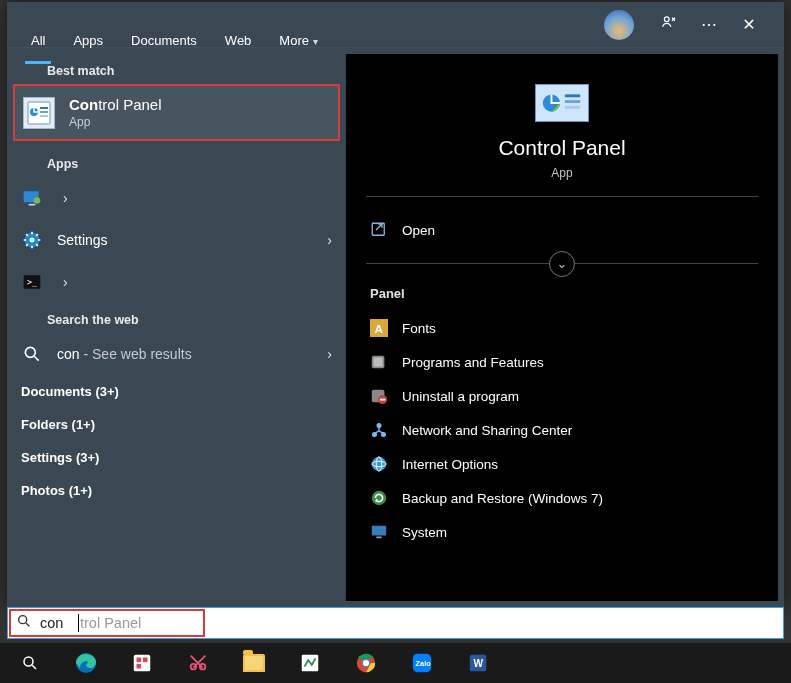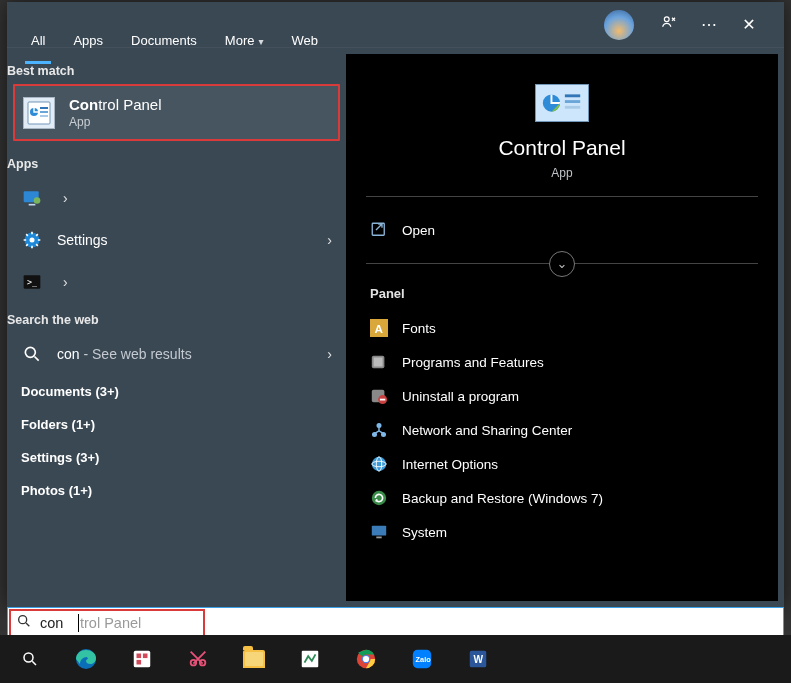--- a/index.html
+++ b/index.html
@@ -77,21 +77,22 @@
   .left {
     width: 339px;
     color: #fff;
     overflow-y: auto;
     padding-top: 6px;
   }
   .section-label {
     font-size: 12.5px;
     font-weight: 600;
     color: #e8e8e8;
-    padding: 10px 0 6px;
+    padding: 10px 12px 6px;
+    margin-left: 28px;
   }
   .best-match {
     margin: 0 6px 6px 6px;
     padding: 10px 8px;
     display: flex;
     align-items: center;
     background: #475560;
     border: 2px solid #d93a3a;
     border-radius: 1px;
     cursor: pointer;
@@ -236,21 +237,21 @@
     top: 6px;
     bottom: 6px;
     width: 1px;
     background: #000;
   }
 
   .taskbar {
     position: absolute;
     left: 0; right: 0;
     bottom: 0;
-    height: 48px;
+    height: 40px;
     background: #1a1a1a;
     display: flex;
     align-items: center;
     padding: 0 6px;
     gap: 8px;
   }
   .tb-item {
     width: 48px; height: 40px;
     display: flex; align-items: center; justify-content: center;
     cursor: pointer;
@@ -261,22 +262,22 @@
   .folder-icon::after { content:"";position:absolute;top:2px;left:2px;right:2px;bottom:2px;background:#f7d67a;border-radius:1px; }
 </style>
 </head>
 <body>
 
 <div class="search-panel">
   <div class="tabs">
     <div class="tab active">All</div>
     <div class="tab">Apps</div>
     <div class="tab">Documents</div>
+    <div class="tab">Web</div>
     <div class="tab tab-more">More</div>
-    <div class="tab">Web</div>
     <div class="tabs-spacer"></div>
     <div class="avatar"></div>
     <div class="header-icon">
       <svg viewBox="0 0 24 24" width="18" height="18" fill="none" stroke="#fff" stroke-width="1.6">
           <circle cx="9" cy="7" r="3.2"></circle>
           <path d="M3.5 17c.8-3 3-4.5 5.5-4.5s4.7 1.5 5.5 4.5"></path>
           <path d="M16 9l4-4M16 5l4 4"></path>
         </svg>
     </div>
     <div class="header-icon">⋯</div>

